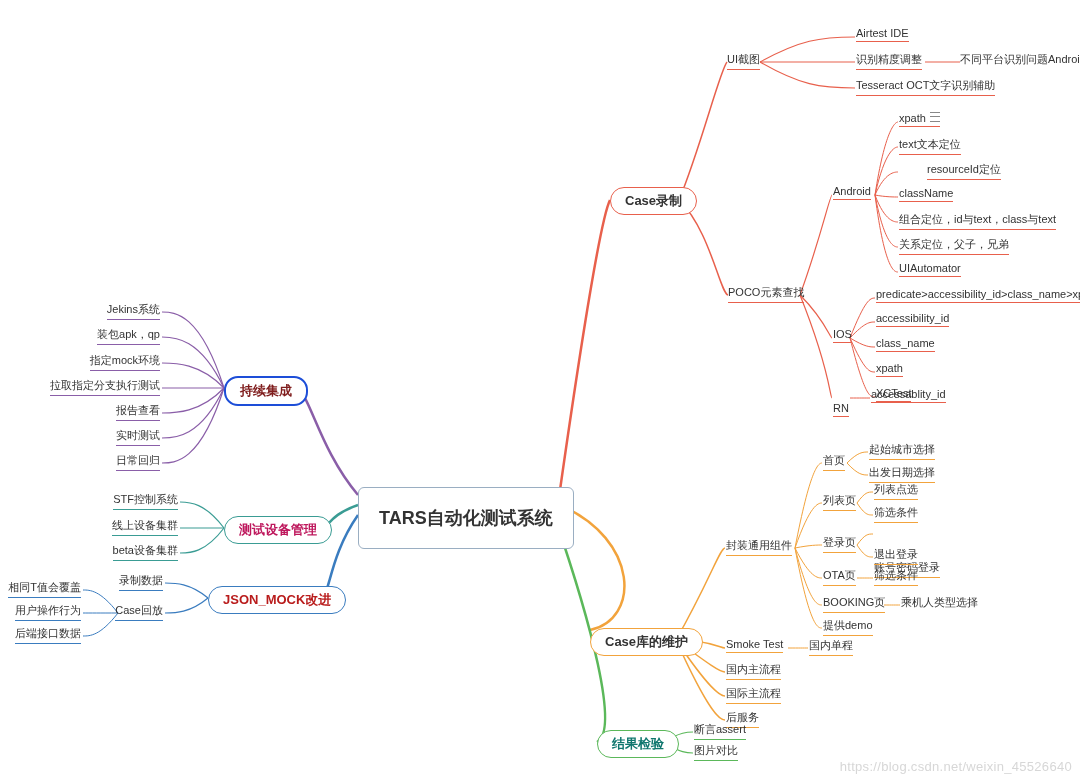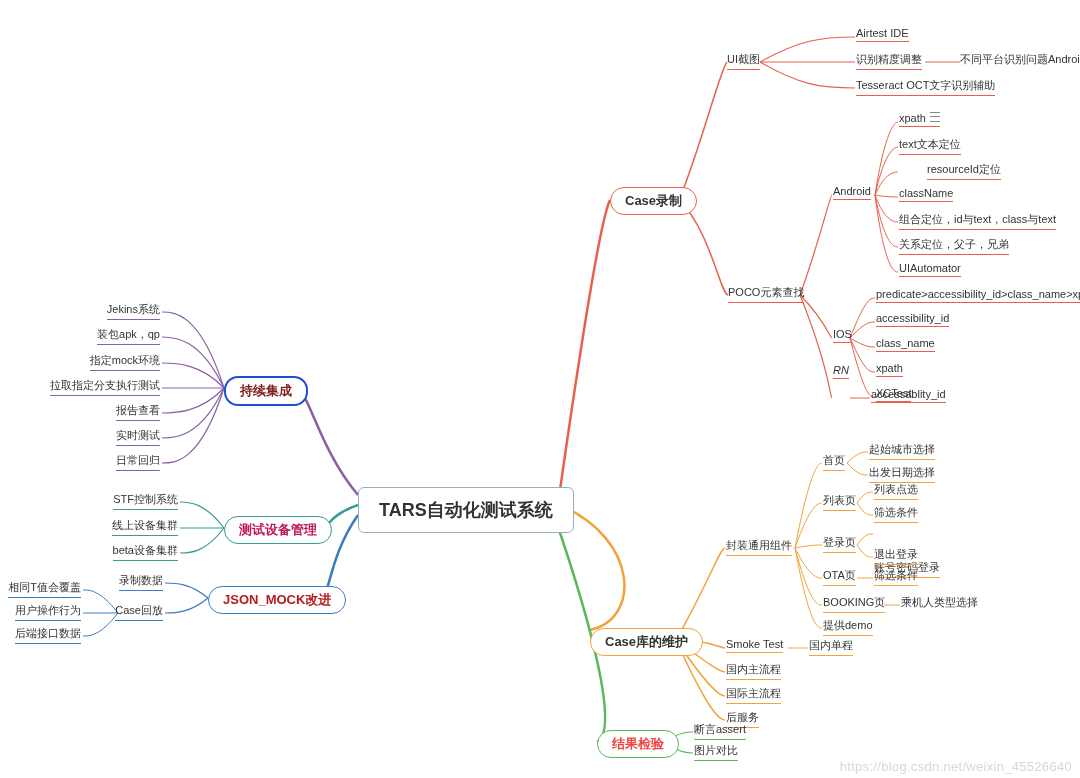--- a/index.html
+++ b/index.html
@@ -21,40 +21,40 @@
     height: 778px;
     pointer-events: none;
   }
   .node {
     position: absolute;
     white-space: nowrap;
   }
   .root-node {
     border: 1px solid #9aaec2;
     border-radius: 6px;
-    padding: 10px 20px;
+    padding: 18px 20px;
     font-size: 18px;
     font-weight: 600;
     background: #fff;
   }
   .lvl1 {
     border-radius: 14px;
     padding: 4px 14px;
     font-size: 13px;
     font-weight: 600;
     background: #fff;
   }
   .leaf, .mid {
     font-size: 11px;
     padding-bottom: 2px;
   }
   .tiny { font-size: 11px; }
   .b-red    { border: 1px solid #e8604c; color:#333; }
   .b-orange { border: 1px solid #f2a33c; color:#333; }
-  .b-green  { border: 1px solid #5bb85a; color:#ef4444; }
+  .b-green  { border: 1px solid #5bb85a; color:#0f766e; }
   .b-purple { border: 2px solid #1d4ed8; color:#7f1d1d; }
   .b-teal   { border: 1px solid #3a9c94; color:#be185d; }
   .b-blue   { border: 1px solid #3a7cbf; color:#b91c1c; }
   .u-red    { border-bottom: 1.5px solid #e8604c; }
   .u-orange { border-bottom: 1.5px solid #f2a33c; }
   .u-green  { border-bottom: 1.5px solid #5bb85a; }
   .u-purple { border-bottom: 1.5px solid #8a5ea8; }
   .u-teal   { border-bottom: 1.5px solid #3a9c94; }
   .u-blue   { border-bottom: 1.5px solid #3a7cbf; }
   .note-icon {
@@ -178,21 +178,21 @@
 <div class="node leaf u-red tiny" style="left:899px; top:237px;">关系定位，父子，兄弟</div>
 <div class="node leaf u-red tiny" style="left:899px; top:262px;">UIAutomator</div>
 
 <div class="node mid u-red" style="left:833px; top:328px;">IOS</div>
 <div class="node leaf u-red tiny" style="left:876px; top:288px;"><span>predicate&gt;accessibility_id&gt;class_name&gt;xpath</span></div>
 <div class="node leaf u-red tiny" style="left:876px; top:312px;">accessibility_id</div>
 <div class="node leaf u-red tiny" style="left:876px; top:337px;">class_name</div>
 <div class="node leaf u-red tiny" style="left:876px; top:362px;">xpath</div>
 <div class="node leaf u-red tiny" style="left:876px; top:387px;">XCTest</div>
 
-<div class="node mid u-red" style="left:833px; top:364px;font-style:italic;">RN</div>
+<div class="node mid u-red" style="left:833px; top:402px;">RN</div>
 <div class="node leaf u-red tiny" style="left:871px; top:388px;">accessablity_id</div>
 
 <div class="node mid u-orange" style="left:726px; top:538px;">封装通用组件</div>
 <div class="node mid u-orange tiny" style="left:823px; top:453px;">首页</div>
 <div class="node leaf u-orange tiny" style="left:869px; top:442px;">起始城市选择</div>
 <div class="node leaf u-orange tiny" style="left:869px; top:465px;">出发日期选择</div>
 <div class="node mid u-orange tiny" style="left:823px; top:493px;">列表页</div>
 <div class="node leaf u-orange tiny" style="left:874px; top:482px;">列表点选</div>
 <div class="node leaf u-orange tiny" style="left:874px; top:505px;">筛选条件</div>
 <div class="node mid u-orange tiny" style="left:823px; top:535px;">登录页</div>

